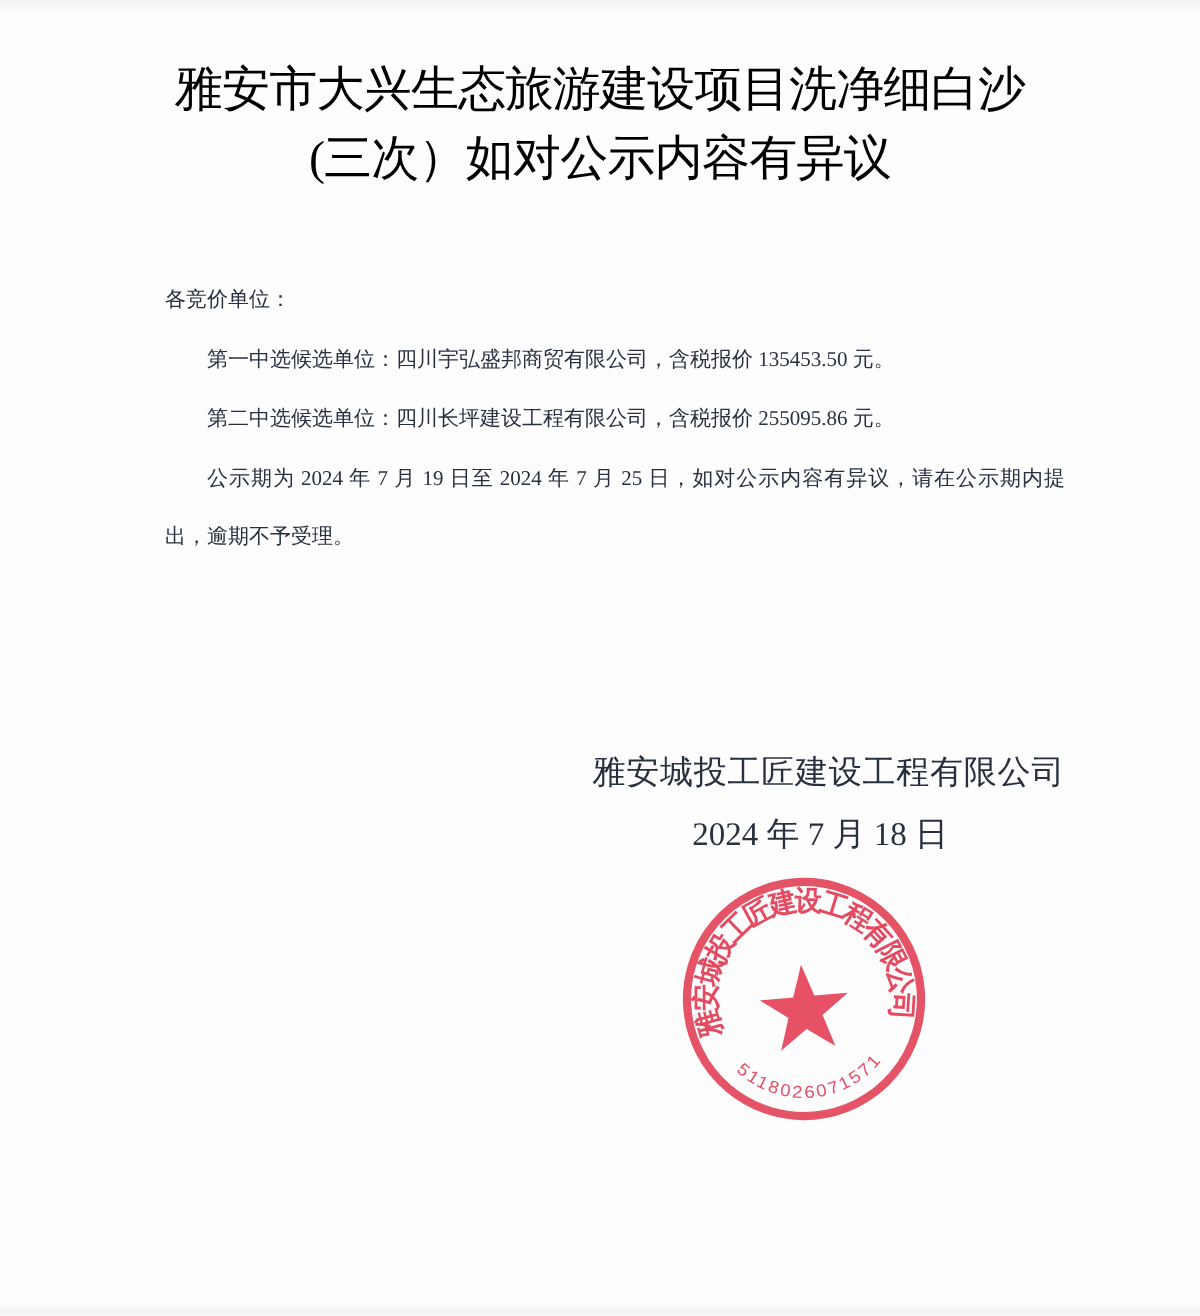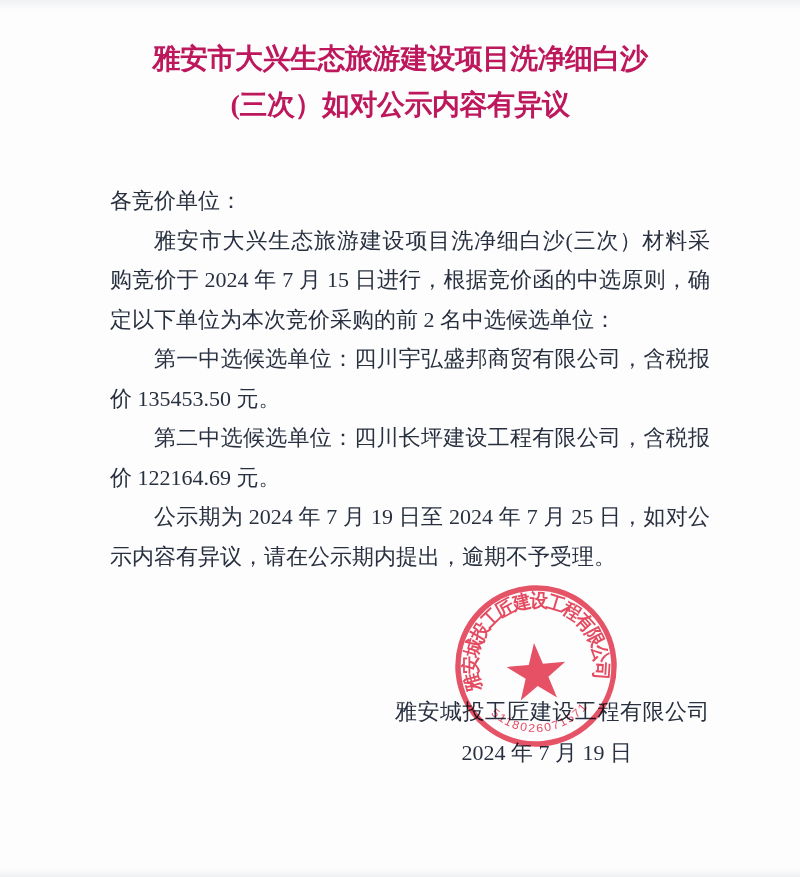--- a/index.html
+++ b/index.html
@@ -20,30 +20,30 @@
     background: linear-gradient(#edeff1, rgba(255,255,255,0));
     opacity: .85;
   }
   .scan-edge-bottom {
     position: absolute; bottom: 0; left: 0; right: 0; height: 8px;
     background: linear-gradient(rgba(255,255,255,0), #eef0f2);
   }
   .doc-title {
     margin: 36px 55px 0;
     text-align: center;
-    font-size: 28px;
-    font-weight: bold;
+    font-size: 32px;
+    font-weight: normal;
     line-height: 46px;
-    color: #be185d;
+    color: #000000;
     letter-spacing: -0.5px;
   }
   .title-line { display: block; }
   .doc-body {
     margin: 53px 90px 0 110px;
-    font-size: 22px;
+    font-size: 14px;
     line-height: 39.5px;
     text-align: justify;
   }
   .doc-body p { margin: 0; text-indent: 2em; }
   .doc-body p.no-indent { text-indent: 0; }
   .signature {
     margin: 116px 90px 0 110px;
     font-size: 22px;
   }
   .sig-company {
@@ -87,29 +87,28 @@
 
   <div class="scan-edge-top"></div>
 
   <h1 class="doc-title">
     <span class="title-line">雅安市大兴生态旅游建设项目洗净细白沙</span>
     <span class="title-line">(三次）如对公示内容有异议</span>
   </h1>
 
   <div class="doc-body">
     <p class="no-indent">各竞价单位：</p>
-    <p>雅安市大兴生态旅游建设项目洗净细白沙(三次）材料采购竞价于 2024 年 7 月 15 日进行，根据竞价函的中选原则，确定以下单位为本次竞价采购的前 2 名中选候选单位：</p>
     <p>第一中选候选单位：四川宇弘盛邦商贸有限公司，含税报价 135453.50 元。</p>
-    <p>第二中选候选单位：四川长坪建设工程有限公司，含税报价 122164.69 元。</p>
+    <p>第二中选候选单位：四川长坪建设工程有限公司，含税报价 255095.86 元。</p>
     <p>公示期为 2024 年 7 月 19 日至 2024 年 7 月 25 日，如对公示内容有异议，请在公示期内提出，逾期不予受理。</p>
   </div>
 
   <div class="signature">
     <p class="sig-company">雅安城投工匠建设工程有限公司</p>
-    <p class="sig-date">2024 年 7 月  19 日</p>
+    <p class="sig-date">2024 年 7 月  18 日</p>
   </div>
 
   <svg class="seal" width="200" height="200" viewBox="0 0 200 200" aria-hidden="true">
     <g transform="rotate(-5 100 100)">
       <circle class="seal-ring" cx="100" cy="100" r="78"></circle>
       <path id="sealTopArc" d="M 43.9 118.2 A 59 59 0 1 1 156.1 118.2" fill="none"></path>
       <path id="sealBottomArc" d="M 49.4 142.4 A 66 66 0 0 0 150.6 142.4" fill="none"></path>
       <polygon class="seal-star" points="100,77 107.1,98.3 129.5,98.4 111.4,111.7 118.2,133.1 100,120 81.8,133.1 88.6,111.7 70.5,98.4 92.9,98.3"></polygon>
       <text class="seal-text">
         <textPath href="#sealTopArc" startOffset="0" textLength="220" lengthAdjust="spacingAndGlyphs">雅安城投工匠建设工程有限公司</textPath>

